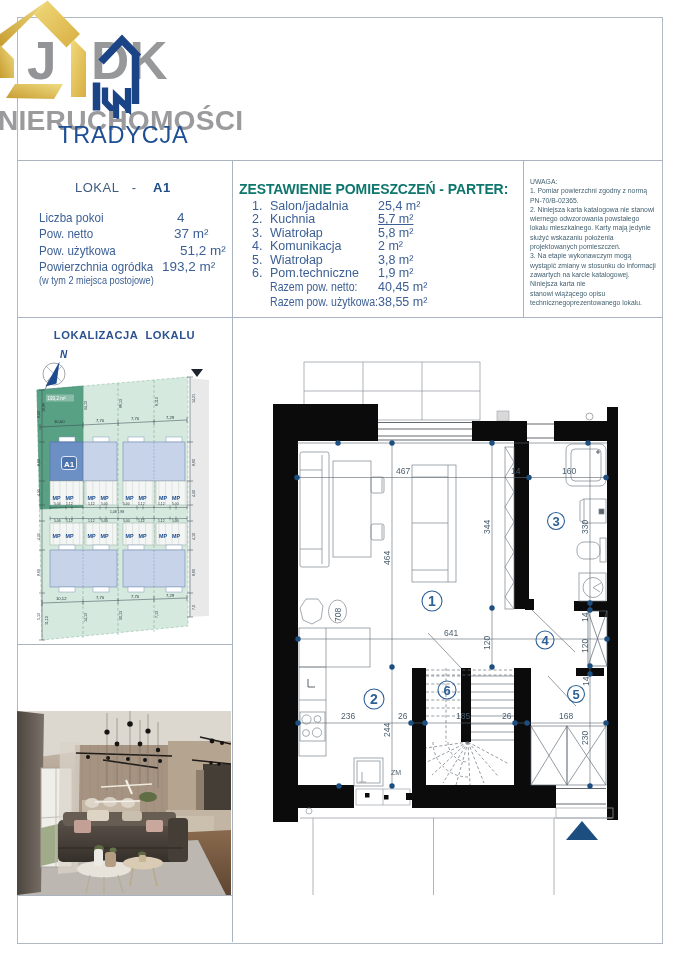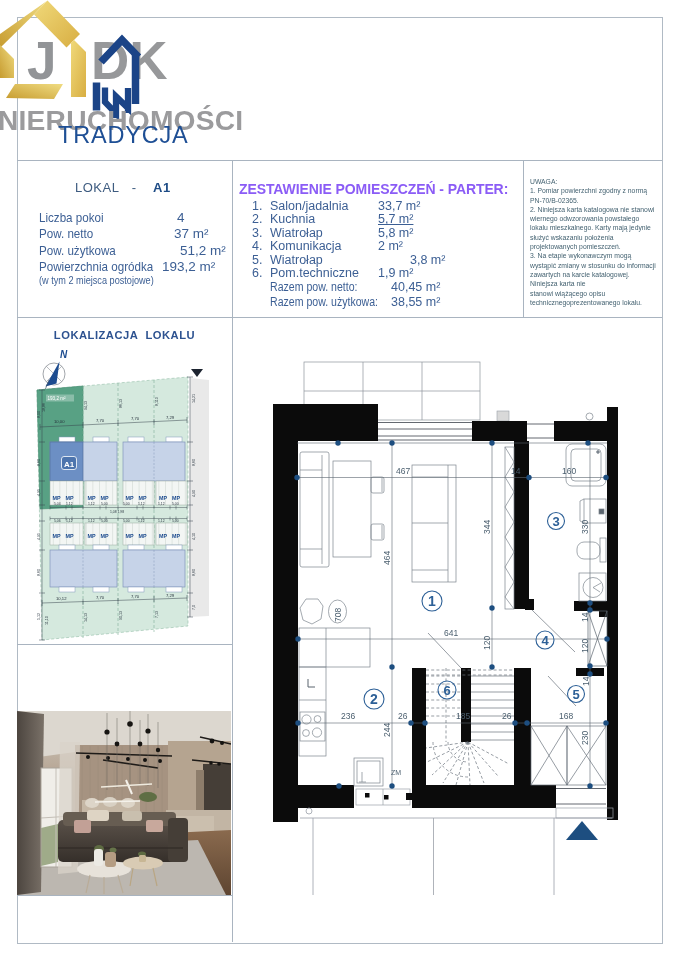--- a/index.html
+++ b/index.html
@@ -73,36 +73,36 @@
 </div>
 
 <div class="abs" style="left:0;top:210px;width:220px;font-size:13.5px;line-height:16.4px;color:#3c5f94;">
 <span class="abs" style="left:177px;top:0;white-space:nowrap;">4</span>
 <span class="abs" style="left:174px;top:16px;white-space:nowrap;">37 m²</span>
 <span class="abs" style="left:180px;top:33px;white-space:nowrap;">51,2 m²</span>
 <span class="abs" style="left:162px;top:49px;white-space:nowrap;">193,2 m²</span>
 </div>
 <div class="abs" style="left:39px;top:274px;font-size:10.5px;color:#3c5f94;transform:scaleX(0.87);transform-origin:0 0;white-space:nowrap;">(w tym 2 miejsca postojowe)</div>
 
-<div class="abs" style="left:239px;top:181px;font-size:14px;font-weight:bold;color:#8b5cf6;letter-spacing:-0.1px;">ZESTAWIENIE POMIESZCZEŃ - PARTER:</div>
+<div class="abs" style="left:239px;top:181px;font-size:14px;font-weight:bold;color:#0f766e;letter-spacing:-0.1px;">ZESTAWIENIE POMIESZCZEŃ - PARTER:</div>
 
 <div class="abs" style="left:252px;top:200px;width:260px;font-size:12.5px;line-height:13.4px;color:#3c5f94;">
-1.<span class="abs" style="left:18px;">Salon/jadalnia</span><span class="abs" style="left:126px;">33,7 m²</span><br>
+1.<span class="abs" style="left:18px;">Salon/jadalnia</span><span class="abs" style="left:126px;">25,4 m²</span><br>
 2.<span class="abs" style="left:18px;">Kuchnia</span><span class="abs" style="left:126px;text-decoration:underline;">5,7 m²</span><br>
 3.<span class="abs" style="left:18px;">Wiatrołap</span><span class="abs" style="left:126px;">5,8 m²</span><br>
 4.<span class="abs" style="left:18px;">Komunikacja</span><span class="abs" style="left:126px;">2 m²</span><br>
-5.<span class="abs" style="left:18px;">Wiatrołap</span><span class="abs" style="left:126px;margin-left:32px;">3,8 m²</span><br>
+5.<span class="abs" style="left:18px;">Wiatrołap</span><span class="abs" style="left:126px;">3,8 m²</span><br>
 6.<span class="abs" style="left:18px;">Pom.techniczne</span><span class="abs" style="left:126px;">1,9 m²</span>
 </div>
 
 <div class="abs" style="left:270px;top:280px;width:140px;font-size:12.5px;line-height:15px;color:#3c5f94;transform:scaleX(0.845);transform-origin:0 0;white-space:nowrap;">
 Razem pow. netto:<br>
 Razem pow. użytkowa:
 </div>
-<div class="abs" style="left:378px;top:280px;width:100px;font-size:12.5px;line-height:15px;color:#3c5f94;margin-left:13px;">
+<div class="abs" style="left:378px;top:280px;width:100px;font-size:12.5px;line-height:15px;color:#3c5f94;">
 40,45 m²<br>
 38,55 m²
 </div>
 
 <div class="abs" style="left:530px;top:177px;width:130px;font-size:6.8px;line-height:9.3px;color:#446271;white-space:nowrap;">
 UWAGA:<br>
 1. Pomiar powierzchni zgodny z normą<br>
 PN-70/B-02365.<br>
 2. Niniejsza karta katalogowa nie stanowi<br>
 wiernego odwzorowania powstałego<br>

